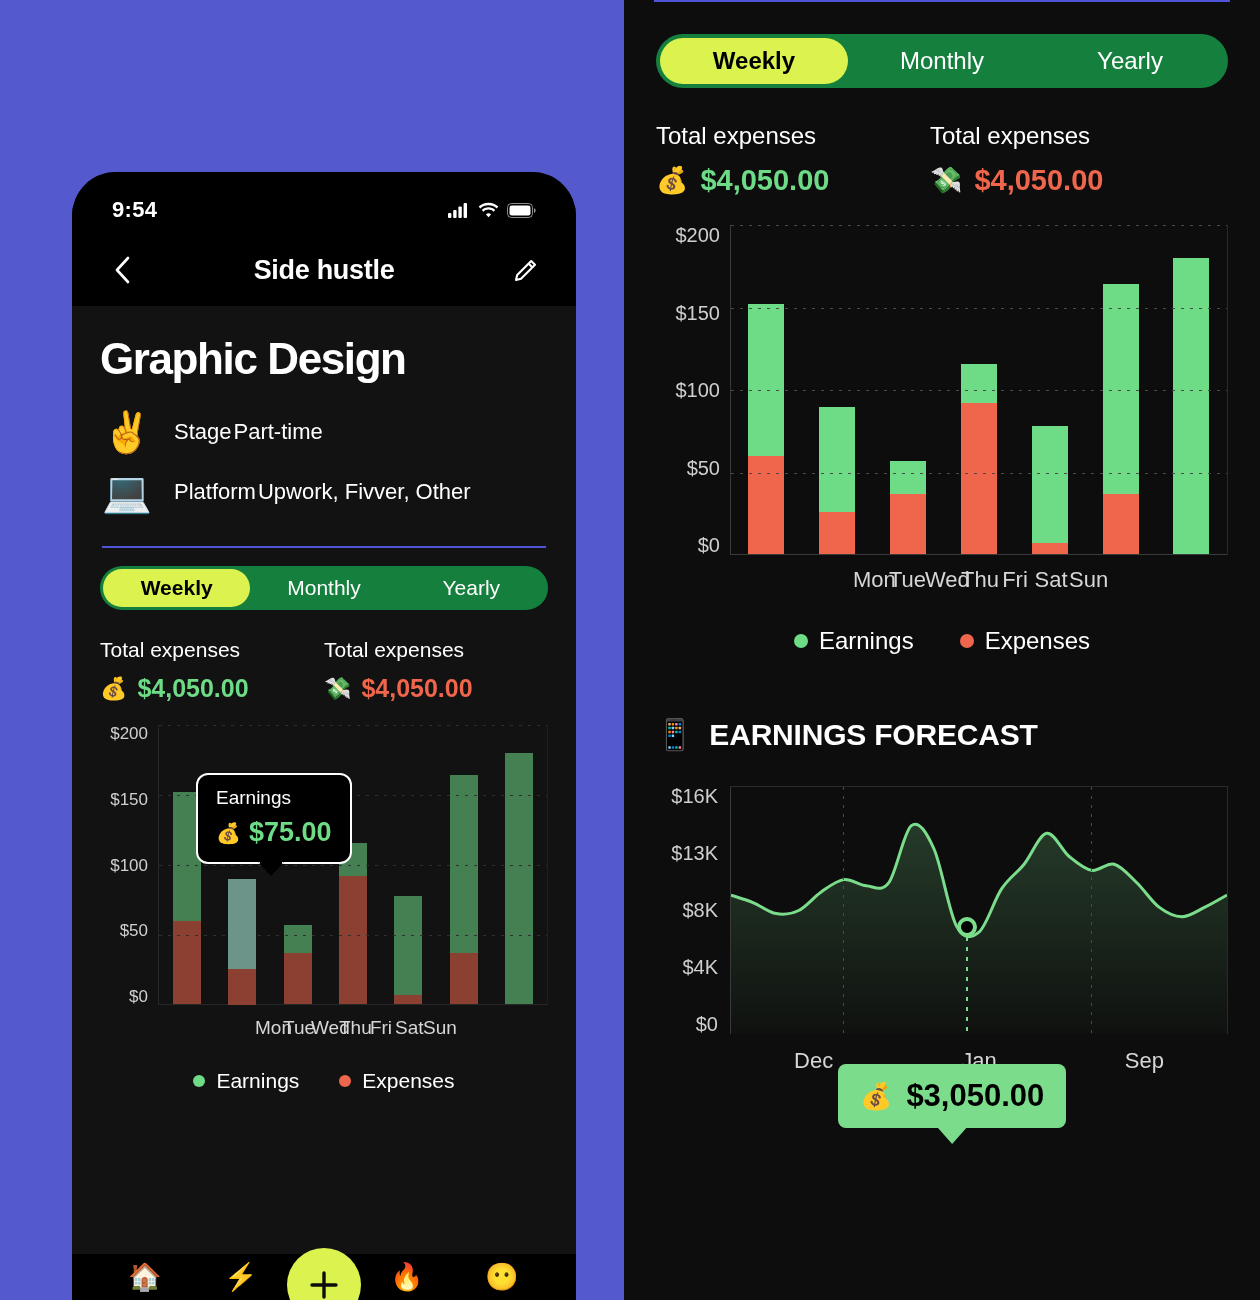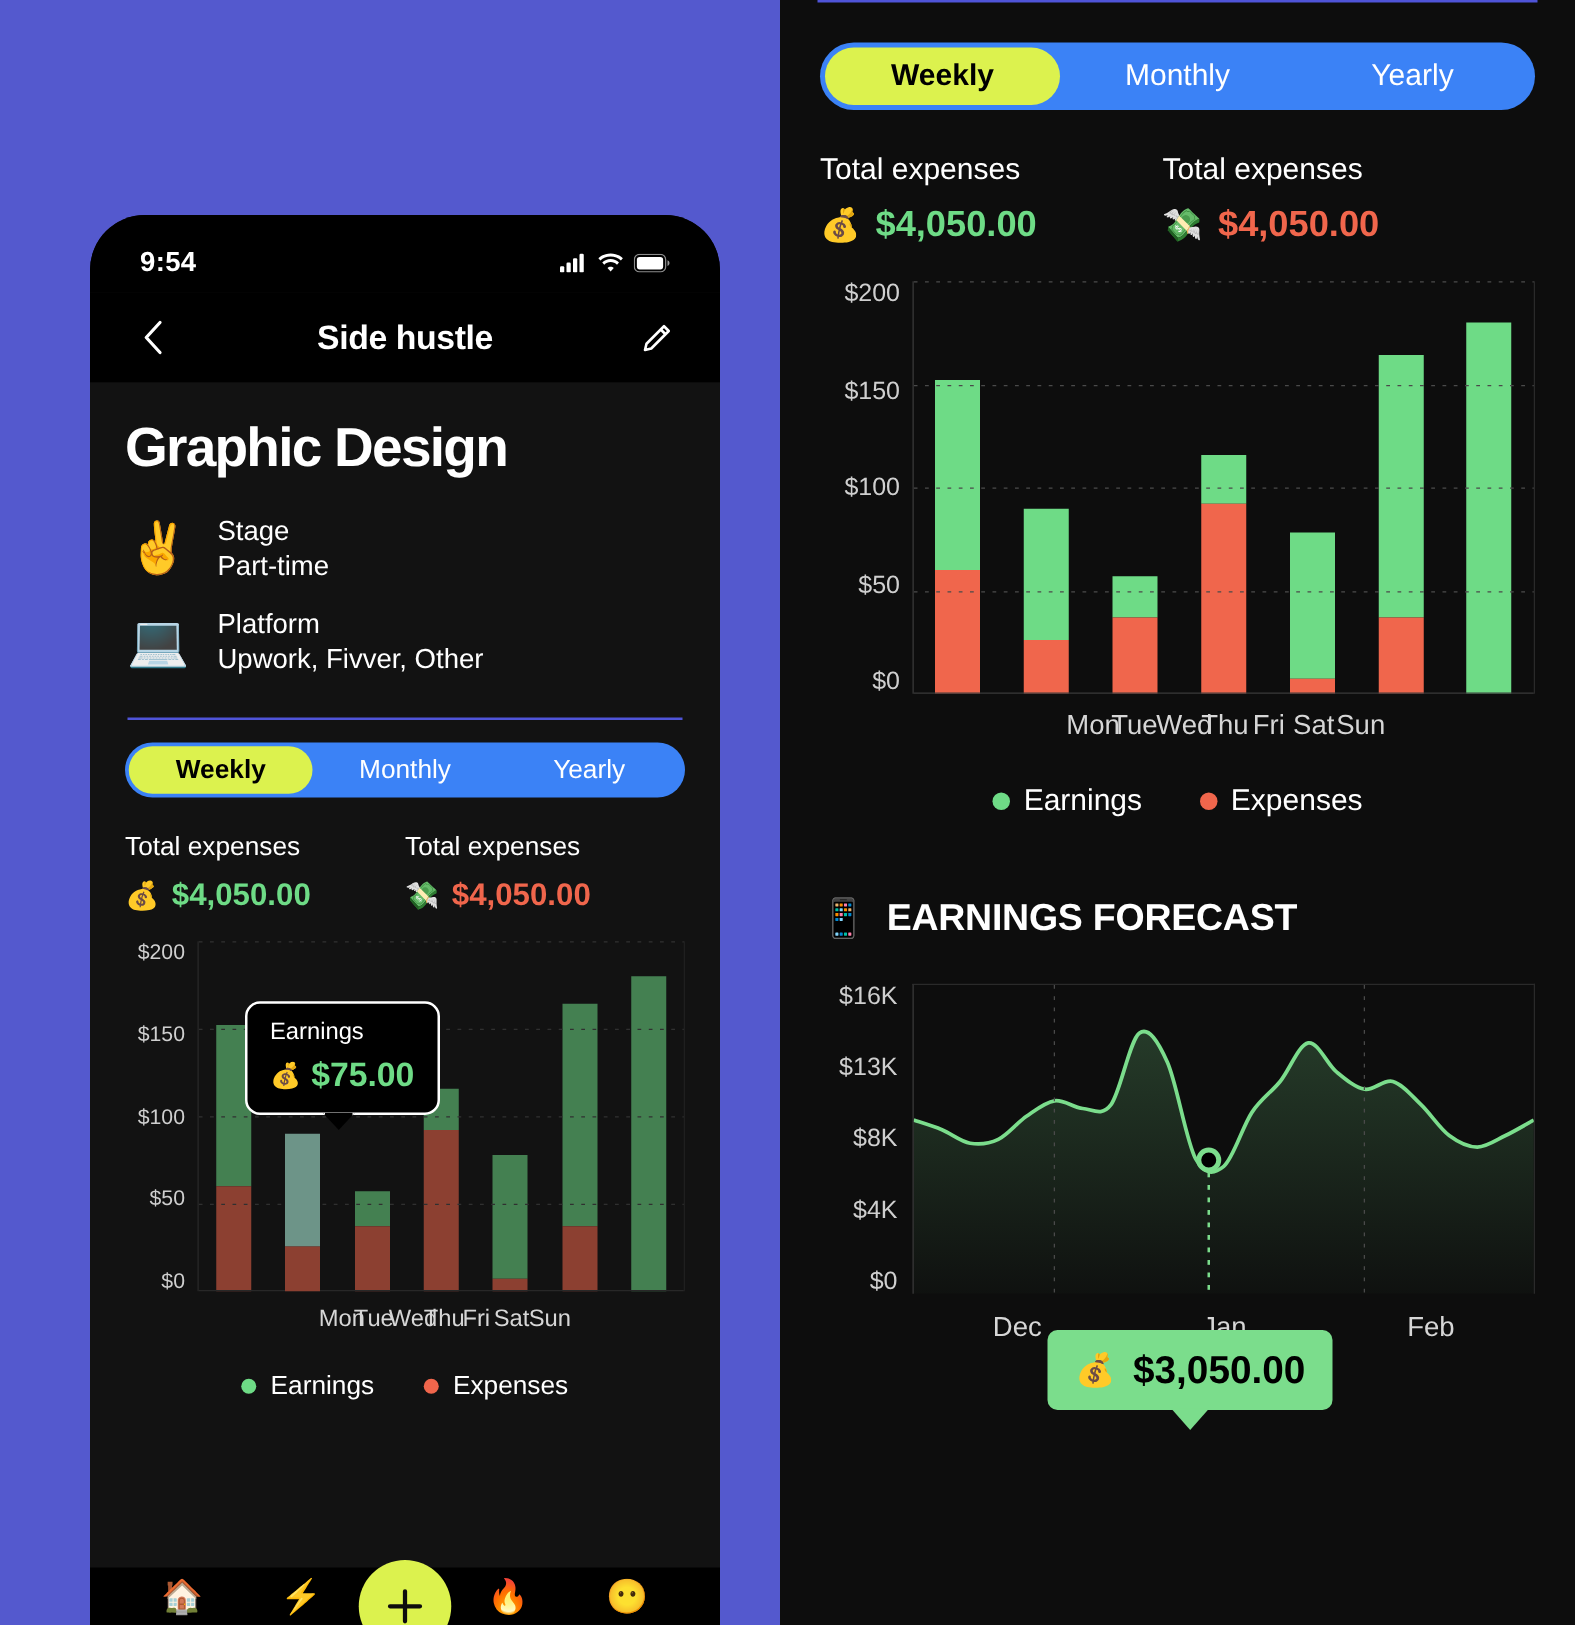--- a/index.html
+++ b/index.html
@@ -33,29 +33,29 @@
   }
   .nav-title { color: #fff; font-size: 27px; font-weight: 700; letter-spacing: -.3px; }
   .icon-btn { width: 40px; height: 40px; display: flex; align-items: center; justify-content: center; cursor: pointer; }
   .phone-body { padding: 0 28px; background: #121212; height: 100%; }
   .big-title {
     color: #fff; font-size: 44px; font-weight: 700; letter-spacing: -1.4px;
     padding-top: 28px; padding-bottom: 20px;
   }
   .info-row { display: flex; align-items: center; gap: 20px; padding: 8px 0 12px 0; }
   .info-emoji { font-size: 40px; line-height: 1; width: 54px; text-align: center; }
-  .info-text { display: flex; flex-direction: column; gap: 2px; }
+  .info-text { display: flex; flex-direction: row; gap: 2px; }
   .info-label { color: #fff; font-size: 22px; }
   .info-value { color: #fff; font-size: 22px; }
   .divider { height: 2px; background: #4F54D8; margin: 22px 2px 18px 2px; }
 
   
   .segmented {
     display: flex; align-items: center;
-    background: #3b82f6; border-radius: 30px; height: 44px; padding: 3px;
+    background: #15803d; border-radius: 30px; height: 44px; padding: 3px;
     position: relative;
   }
   .seg {
     flex: 1; text-align: center; color: #fff; font-size: 21px; font-weight: 500;
     line-height: 38px; border-radius: 24px; cursor: pointer;
   }
   .seg.active { background: #DCF24E; color: #000; font-weight: 700; }
 
   .totals { display: flex; gap: 0; padding-top: 28px; }
   .total-block { width: 244px; }
@@ -474,21 +474,21 @@
                 </linearGradient>
               </defs>
               <path d="M0,108.5 C3.484848484848485,109.79166666666667 13.939393939393941,113.15 20.90909090909091,116.25 C27.87878787878788,119.35 34.84848484848485,125.80833333333334 41.81818181818182,127.10000000000001 C48.78787878787879,128.39166666666668 55.75757575757575,127.61666666666667 62.72727272727272,124 C69.69696969696969,120.38333333333333 76.66666666666667,110.56666666666668 83.63636363636364,105.4 C90.60606060606061,100.23333333333333 97.57575757575758,94.03333333333333 104.54545454545455,93 C111.51515151515152,91.96666666666667 118.48484848484847,98.68333333333335 125.45454545454544,99.20000000000002 C132.4242424242424,99.71666666666668 139.3939393939394,106.175 146.36363636363637,96.1 C153.33333333333334,86.02499999999999 160.3030303030303,44.43333333333333 167.27272727272728,38.75 C174.24242424242425,33.06666666666667 181.21212121212122,45.20833333333333 188.1818181818182,62 C195.15151515151516,78.79166666666667 202.12121212121212,125.55 209.0909090909091,139.5 C216.06060606060606,153.45 223.03030303030303,151.89999999999998 230,145.7 C236.96969696969697,139.5 243.9393939393939,113.66666666666664 250.90909090909088,102.29999999999998 C257.8787878787879,90.93333333333332 264.8484848484848,86.8 271.8181818181818,77.5 C278.7878787878788,68.2 285.75757575757575,47.791666666666664 292.72727272727275,46.5 C299.69696969696975,45.208333333333336 306.66666666666663,63.55 313.6363636363636,69.75 C320.6060606060606,75.95 327.5757575757576,82.40833333333335 334.54545454545456,83.70000000000002 C341.5151515151515,84.99166666666669 348.4848484848485,75.43333333333334 355.45454545454544,77.5 C362.4242424242424,79.56666666666666 369.3939393939394,88.86666666666666 376.3636363636364,96.1 C383.33333333333337,103.33333333333333 390.30303030303025,115.21666666666667 397.27272727272725,120.9 C404.24242424242425,126.58333333333334 411.2121212121212,130.2 418.1818181818182,130.2 C425.1515151515152,130.2 432.1212121212121,124.51666666666667 439.0909090909091,120.9 C446.0606060606061,117.28333333333335 456.5151515151515,110.56666666666666 460,108.5 L460,248 L0,248 Z" fill="url(#ag)"></path>
               <path d="M0,108.5 C3.484848484848485,109.79166666666667 13.939393939393941,113.15 20.90909090909091,116.25 C27.87878787878788,119.35 34.84848484848485,125.80833333333334 41.81818181818182,127.10000000000001 C48.78787878787879,128.39166666666668 55.75757575757575,127.61666666666667 62.72727272727272,124 C69.69696969696969,120.38333333333333 76.66666666666667,110.56666666666668 83.63636363636364,105.4 C90.60606060606061,100.23333333333333 97.57575757575758,94.03333333333333 104.54545454545455,93 C111.51515151515152,91.96666666666667 118.48484848484847,98.68333333333335 125.45454545454544,99.20000000000002 C132.4242424242424,99.71666666666668 139.3939393939394,106.175 146.36363636363637,96.1 C153.33333333333334,86.02499999999999 160.3030303030303,44.43333333333333 167.27272727272728,38.75 C174.24242424242425,33.06666666666667 181.21212121212122,45.20833333333333 188.1818181818182,62 C195.15151515151516,78.79166666666667 202.12121212121212,125.55 209.0909090909091,139.5 C216.06060606060606,153.45 223.03030303030303,151.89999999999998 230,145.7 C236.96969696969697,139.5 243.9393939393939,113.66666666666664 250.90909090909088,102.29999999999998 C257.8787878787879,90.93333333333332 264.8484848484848,86.8 271.8181818181818,77.5 C278.7878787878788,68.2 285.75757575757575,47.791666666666664 292.72727272727275,46.5 C299.69696969696975,45.208333333333336 306.66666666666663,63.55 313.6363636363636,69.75 C320.6060606060606,75.95 327.5757575757576,82.40833333333335 334.54545454545456,83.70000000000002 C341.5151515151515,84.99166666666669 348.4848484848485,75.43333333333334 355.45454545454544,77.5 C362.4242424242424,79.56666666666666 369.3939393939394,88.86666666666666 376.3636363636364,96.1 C383.33333333333337,103.33333333333333 390.30303030303025,115.21666666666667 397.27272727272725,120.9 C404.24242424242425,126.58333333333334 411.2121212121212,130.2 418.1818181818182,130.2 C425.1515151515152,130.2 432.1212121212121,124.51666666666667 439.0909090909091,120.9 C446.0606060606061,117.28333333333335 456.5151515151515,110.56666666666666 460,108.5" fill="none" stroke="#7BDD8C" stroke-width="3" vector-effect="non-scaling-stroke"></path>
             </svg>
         <div class="vgrid" style="left: 22.5%;"></div><div class="vgrid" style="left: 72.5%;"></div><div class="marker" style="left: calc(47.5% - 10px); top: calc(56.5% - 10px);"></div><div class="marker-line" style="left: calc(47.5% - 1px); top: calc(56.5% + 10px); height: 39.5%;"></div></div>
       </div>
       <div class="lc-x" id="fX">
           <span>Dec</span>
           <span>Jan</span>
-          <span>Feb</span>
+          <span>Sep</span>
         </div>
 
       <div class="tooltip-green" style="left:214px; top:1064px;">
         <span style="font-size:26px;">💰</span>
         <span class="tg-value">$3,050.00</span>
         <div class="tg-tail"></div>
       </div>
     </div>
   </div>
 </div>

